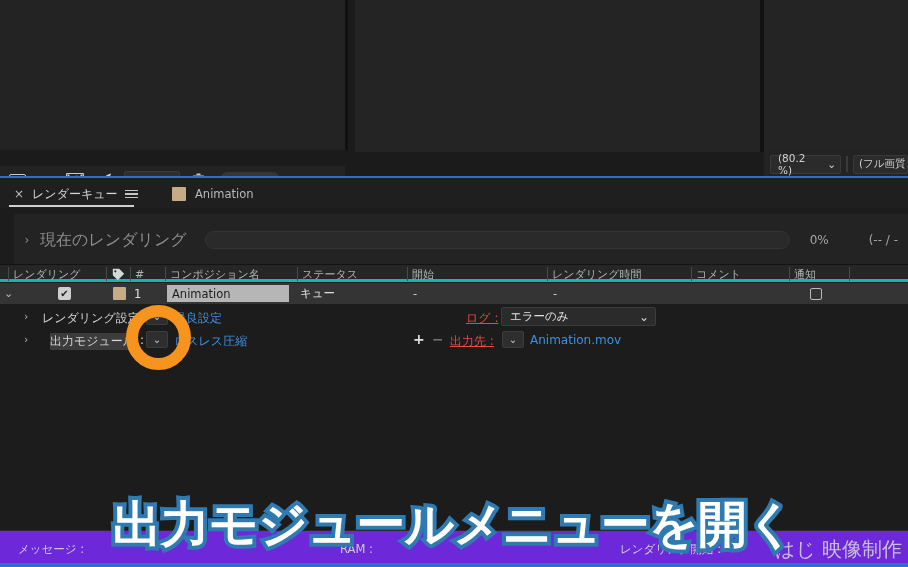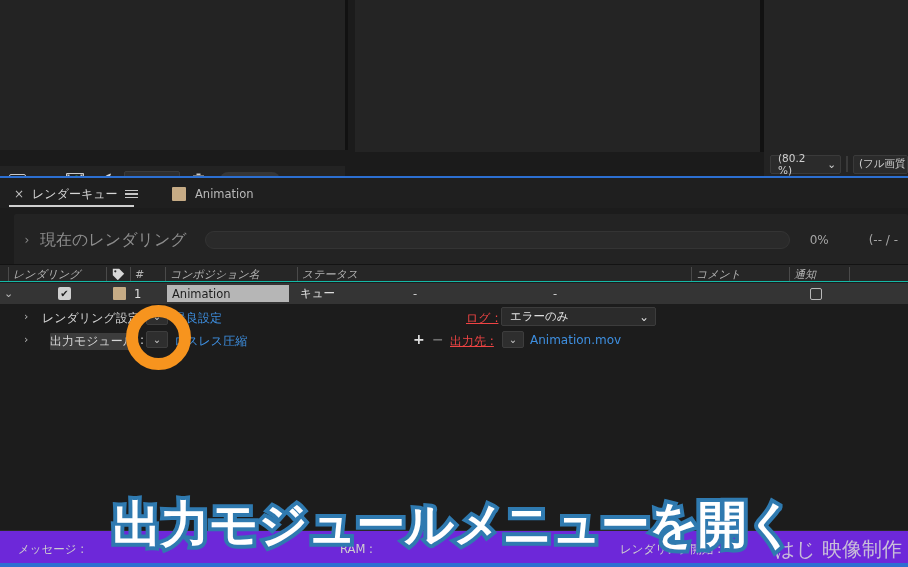--- a/index.html
+++ b/index.html
@@ -77,21 +77,21 @@
   .cr-progress {
     margin-left: 18px; width: 585px; height: 18px; background: #2a2a2a;
     border: 1px solid #343434; border-radius: 9px;
   }
   .cr-pct { margin-left: 20px; color: #a5a5a5; font-size: 12px; }
   .cr-time { margin-left: 40px; color: #a5a5a5; font-size: 12px; white-space: nowrap; }
 
   
   .tbl-head {
     position: absolute; left: 0; top: 56px; width: 908px; height: 18px;
-    background: #262626; border-top: 1px solid #131313; border-bottom: 1px solid #14b8a6; font-style: italic;
+    background: #262626; border-top: 1px solid #131313; border-bottom: 3px solid #14b8a6;
   }
   .th { position: absolute; top: 0; height: 18px; display: flex; align-items: center;
         color: #b4b4b4; font-size: 11px; white-space: nowrap; padding-left: 5px; }
   .th::before { content: ""; position: absolute; left: 0; top: 2px; width: 1px; height: 14px; background: #4a4a4a; }
   .th-tagicon svg { display: block; }
 
   
   .item-row {
     position: absolute; left: 0; top: 75px; width: 908px; height: 21px;
     background: #343434; display: flex; align-items: center;
@@ -277,20 +277,22 @@
       <div class="th" style="left:8px;width:98px;">レンダリング</div>
       <div class="th th-tagicon" style="left:106px;width:24px;padding-left:6px;">
         <svg width="13" height="12" viewBox="0 0 13 12">
           <path d="M0.8 0.8 h6.4 l5 5 -6.4 6.4 -5 -5 z" fill="#d7d7d7"></path>
           <circle cx="3.3" cy="3.3" r="1.1" fill="#2a2a2a"></circle>
         </svg>
       </div>
       <div class="th" style="left:130px;width:35px;">#</div>
       <div class="th" style="left:165px;width:132px;">コンポジション名</div>
       <div class="th" style="left:297px;width:110px;">ステータス</div>
+      <div class="th" style="left:407px;width:140px;">開始</div>
+      <div class="th" style="left:547px;width:144px;">レンダリング時間</div>
       <div class="th" style="left:691px;width:98px;">コメント</div>
       <div class="th" style="left:789px;width:60px;">通知</div>
       <div class="th" style="left:849px;width:20px;"></div>
     </div>
 
     <div class="item-row">
       <span class="ir-chev">⌄</span>
       <span class="ir-check">✔</span>
       <span class="ir-swatch"></span>
       <span class="ir-num">1</span>

